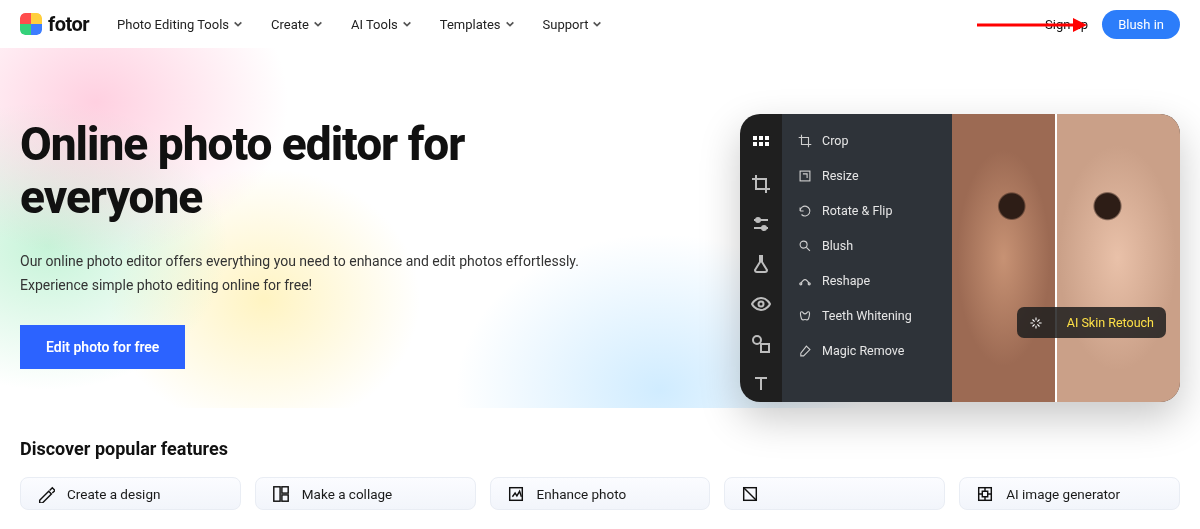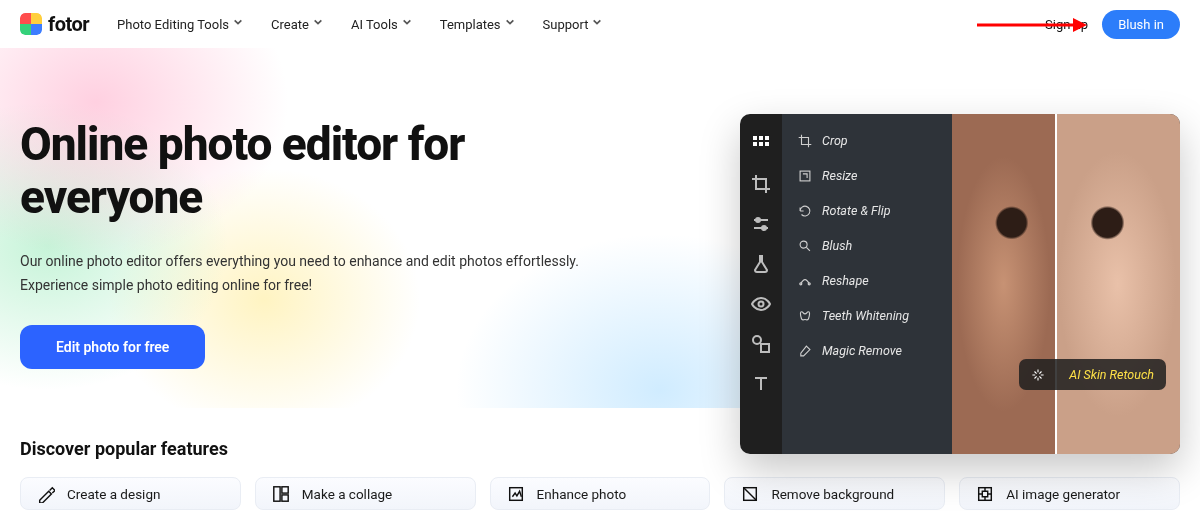--- a/index.html
+++ b/index.html
@@ -17,21 +17,21 @@
   .logo { display: flex; align-items: center; gap: 6px; margin-right: 28px; }
   .logo-mark { width: 22px; height: 22px; border-radius: 5px; position: relative; overflow: hidden; }
   .logo-mark span { position: absolute; width: 50%; height: 50%; }
   .lm-a { background:#ff4d4d; top:0; left:0; border-top-left-radius:5px; }
   .lm-b { background:#ffcf3d; top:0; right:0; border-top-right-radius:5px;}
   .lm-c { background:#35d17a; bottom:0; left:0; border-bottom-left-radius:5px;}
   .lm-d { background:#3d7dff; bottom:0; right:0; border-bottom-right-radius:5px;}
   .logo-text { font-size: 20px; font-weight: 700; color:#111; letter-spacing:-0.5px; }
 
   .nav { display:flex; gap:28px; }
-  .nav-item { font-size: 13px; color:#222; display:flex; align-items:flex-start; gap:4px; cursor:pointer; }
+  .nav-item { font-size: 13px; color:#222; display:flex; align-items:center; gap:4px; cursor:pointer; }
   .nav-item svg { width:10px; height:10px; }
 
   .header-right { margin-left:auto; display:flex; align-items:center; gap:14px; }
   .signup { font-size:13px; color:#111; cursor:pointer; }
   .signin { font-size:13px; color:#fff; background:#2c7dfa; padding:7px 16px; border-radius:16px; cursor:pointer; }
 
   
   .arrow-annotation { position:absolute; top:18px; left:977px; width:110px; height:14px; pointer-events:none; z-index:40; }
 
   
@@ -44,31 +44,30 @@
     position:absolute; inset:0;
     background:
       radial-gradient(ellipse 320px 260px at 8% 15%, rgba(255,170,200,.55), transparent 60%),
       radial-gradient(ellipse 300px 240px at 4% 55%, rgba(130,230,170,.45), transparent 60%),
       radial-gradient(ellipse 260px 220px at 22% 70%, rgba(255,230,120,.45), transparent 60%),
       radial-gradient(ellipse 340px 260px at 55% 95%, rgba(120,200,255,.35), transparent 60%);
     pointer-events:none;
   }
   .hero-title { font-size:46px; font-weight:800; color:#111; line-height:1.15; letter-spacing:-1px; max-width:560px; position:relative; }
   .hero-sub  { margin-top:26px; font-size:14px; color:#333; line-height:1.7; max-width:580px; position:relative; }
-  .hero-cta  { margin-top:28px; display:inline-block; background:#2c63ff; color:#fff; font-size:14px; font-weight:600; padding:14px 36px; border-radius:12px; cursor:pointer; position:relative; }
+  .hero-cta  { margin-top:28px; display:inline-block; background:#2c63ff; color:#fff; font-size:14px; font-weight:600; padding:14px 26px; border-radius:0; cursor:pointer; position:relative; }
 
   
   .editor {
     position:absolute; top:66px; right:20px;
-    width:440px; height:340px;
-    border-radius:10px; overflow:hidden;
+    width:440px; height:288px;
+    border-radius:20px; overflow:hidden;
     box-shadow:0 16px 40px rgba(0,0,0,.22);
     display:flex;
     z-index:10;
-    font-style:italic;
   }
   .rail { width:42px; background:#1f1f1f; display:flex; flex-direction:column; align-items:center; gap:20px; padding-top:20px; }
   .rail-btn { width:20px; height:20px; color:#bdbdbd; display:flex; align-items:center; justify-content:center; cursor:pointer; }
   .rail-btn.active { color:#fff; }
 
   .tool-panel { width:170px; background:#2e3339; display:flex; flex-direction:column; padding:10px 6px; gap:2px; }
   .tool-row { display:flex; align-items:center; gap:10px; color:#e6e6e6; font-size:12.5px; padding:9px 10px; border-radius:6px; cursor:pointer; }
   .tool-row svg { width:14px; height:14px; flex:none; stroke:#cfcfcf; }
 
   .canvas { flex:1; position:relative; background:#3a2e2a; }
@@ -311,21 +310,20 @@
           <path d="M6 13l3-4 2 3 3-5 2 6"></path>
         </svg>
       <span>Enhance photo</span>
     </div>
 
     <div class="feature-card">
       <svg viewBox="0 0 20 20" fill="none" stroke-width="1.6">
           <rect x="3" y="3" width="14" height="14"></rect>
           <path d="M3 3l14 14"></path>
         </svg>
-      <span>Remove background</span>
     </div>
 
 
     <div class="feature-card">
       <svg viewBox="0 0 20 20" fill="none" stroke-width="1.6">
           <rect x="3" y="3" width="14" height="14"></rect>
           <path d="M7 7h6v6H7zM3 10h4M13 10h4M10 3v4M10 13v4"></path>
         </svg>
       <span>AI image generator</span>
     </div>

